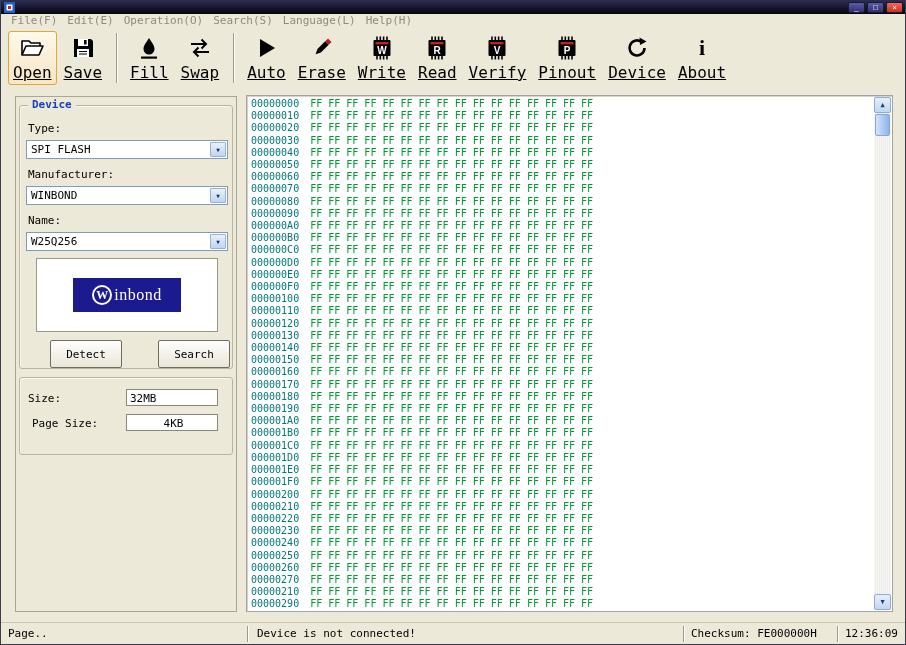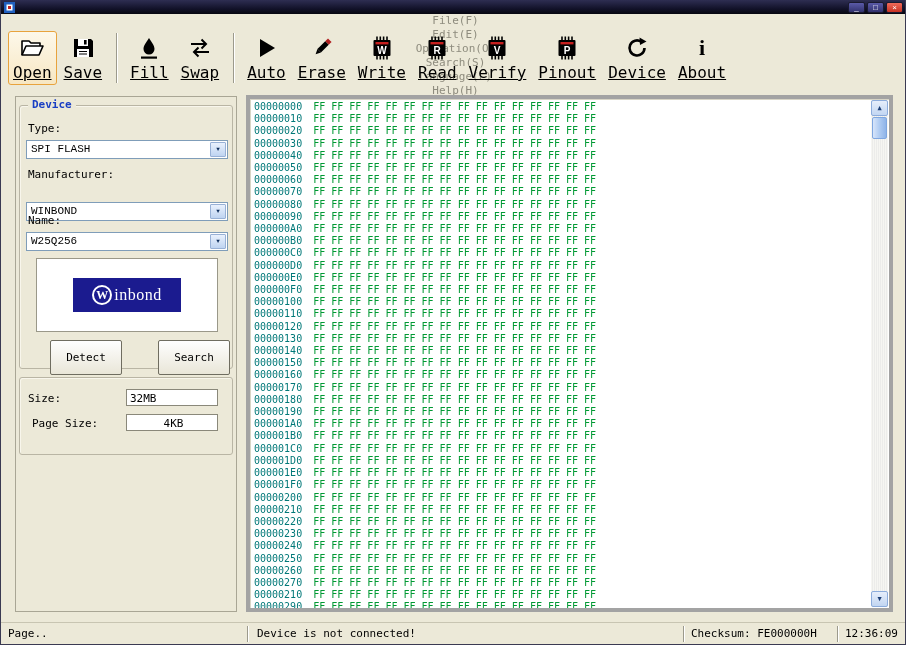--- a/index.html
+++ b/index.html
@@ -28,23 +28,22 @@
   .win-btn {
     width: 17px; height: 11px; font-size: 8px; line-height: 9px; text-align: center;
     color: #fff; border: 1px solid #1a1a30; border-radius: 2px;
     background: linear-gradient(180deg,#5a5aa8,#32326e);
     font-family: "Liberation Sans", sans-serif;
   }
   .win-btn.close { background: linear-gradient(180deg,#f06a5a,var(--close-button,#c83223)); }
   
   .menubar {
     position: absolute; top: 14px; left: 0; right: 0; height: 14px;
-    display: flex; align-items: center; padding-left: 5px;
+    display: flex; padding-left: 5px;
     color: var(--menu-text,#8e8c7e);
-    flex-direction: column;
   }
   .menu-item { padding: 0 5px; height: 14px; line-height: 14px; }
   
   .toolbar {
     position: absolute; top: 28px; left: 0; right: 0; height: 62px;
     display: flex; align-items: flex-start; padding: 3px 0 0 7px;
   }
   .tbtn {
     display: flex; flex-direction: column; align-items: center;
     padding: 3px 4px 2px; margin-right: 2px; min-width: 46px;
@@ -71,21 +70,21 @@
   }
   .device-group { left: 3px; top: 8px; width: 214px; height: 264px; }
   .info-group   { left: 3px; top: 280px; width: 214px; height: 78px; }
   .legend {
     position: absolute; top: -8px; left: 8px; padding: 0 4px;
     background: #ece9d8; color: var(--group-label,#1a3fc4); font-weight: bold;
   }
   .flabel { position: absolute; font-size: 11px; }
   .combo {
     position: absolute; left: 6px; width: 202px; height: 19px;
-    background: #fff; border: 1px solid #7f9db9; font-family: Liberation Mono, monospace;
+    background: #fff; border: 1px solid #7f9db9;
   }
   .combo-text { position: absolute; left: 4px; top: 2px; font-size: 11px; }
   .combo-btn {
     position: absolute; right: 1px; top: 1px; bottom: 1px; width: 16px;
     background: linear-gradient(180deg,#e9f1fd,#bfd4f1);
     border: 1px solid #98b1d6; border-radius: 1px;
     display: flex; align-items: center; justify-content: center;
     font-size: 6px; color: #10305e;
   }
   .logo-box {
@@ -97,33 +96,33 @@
     width: 108px; height: 34px; background: var(--logo-background,#1b1b8f);
     color: #fff; display: flex; align-items: center; justify-content: center; gap: 2px;
   }
   .logo-circle {
     width: 20px; height: 20px; border: 2px solid #fff; border-radius: 50%;
     display: flex; align-items: center; justify-content: center;
     font-family: "Liberation Serif", serif; font-weight: bold; font-size: 12px;
   }
   .logo-rest { font-family: "Liberation Serif", serif; font-weight: normal; font-size: 16px; letter-spacing: .5px; }
   .btn {
-    position: absolute; width: 72px; height: 35px;
+    position: absolute; width: 72px; height: 28px;
     background: linear-gradient(180deg,#fefefe,#e9e6d8);
     border: 1px solid #6f6d60; border-radius: 2px;
     display: flex; align-items: center; justify-content: center; font-size: 11px;
   }
   .field {
     position: absolute; left: 106px; width: 92px; height: 17px;
     background: #fff; border: 1px solid #8a887a; padding: 2px 0 0 3px; font-size: 11px;
   }
   
   .hex-panel {
     position: absolute; left: 245px; top: 5px; width: 647px; height: 517px;
-    background: #fff; border: 4px solid #a3a3a3; box-shadow: inset 1px 1px 0 #d8d5c6;
+    background: #fff; border: 1px solid #a3a3a3; box-shadow: inset 1px 1px 0 #d8d5c6;
   }
   .hex-grid { position: absolute; left: 4px; top: 2px; right: 20px; bottom: 0; overflow: hidden; }
   .hex-row { white-space: nowrap; font-size: 10px; line-height: 12.2px; }
   .hex-addr { color: var(--hex-address,#007878); margin-right: 11px; }
   .hex-bytes { color: var(--hex-byte,#009933); }
   .scrollbar {
     position: absolute; top: 1px; right: 1px; bottom: 1px; width: 17px;
     background: repeating-linear-gradient(90deg,#f6f6f2 0 1px,#ececea 1px 2px);
   }
   .scroll-btn {
@@ -369,21 +368,21 @@
 
         <span class="flabel" style="left:8px; top:16px;">Type:</span>
         <div class="combo" style="top:34px;">
           <span class="combo-text">SPI FLASH</span>
           <span class="combo-btn">
               <span>▼</span>
             </span>
         </div>
 
         <span class="flabel" style="left:8px; top:62px;">Manufacturer:</span>
-        <div class="combo" style="top:96px;padding-left:12px;">
+        <div class="combo" style="top:80px;padding-left:12px;">
           <span class="combo-text">WINBOND</span>
           <span class="combo-btn">
               <span>▼</span>
             </span>
         </div>
 
         <span class="flabel" style="left:8px; top:108px;">Name:</span>
         <div class="combo" style="top:126px;">
           <span class="combo-text">W25Q256</span>
           <span class="combo-btn">

